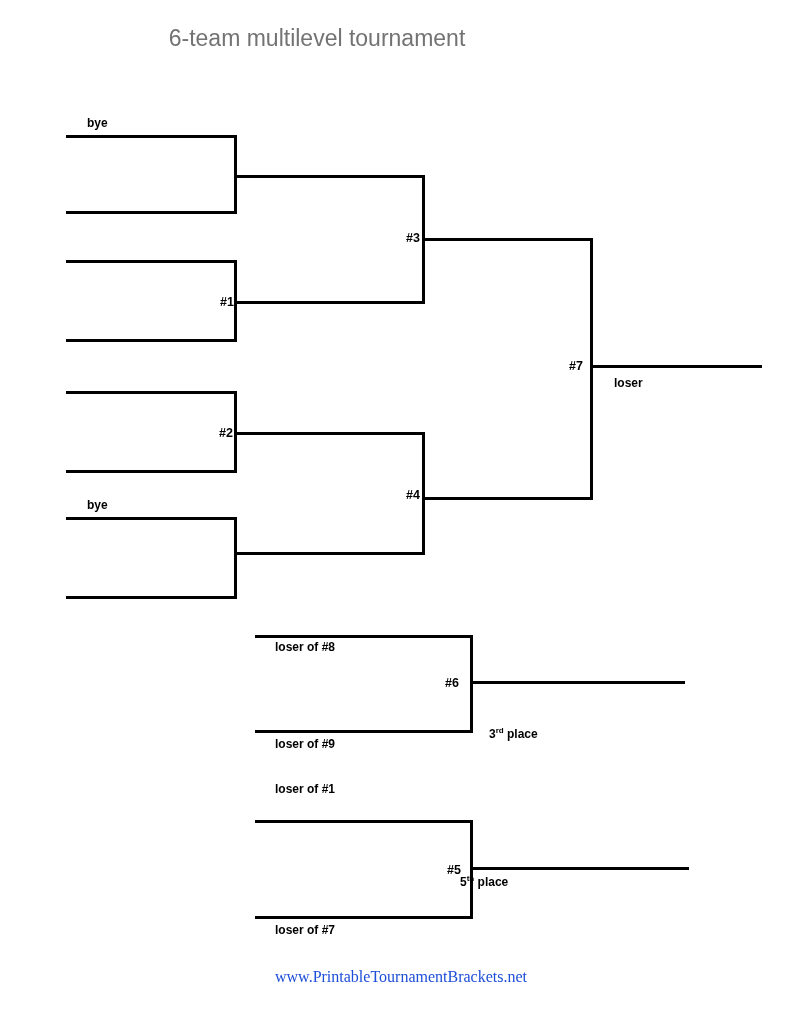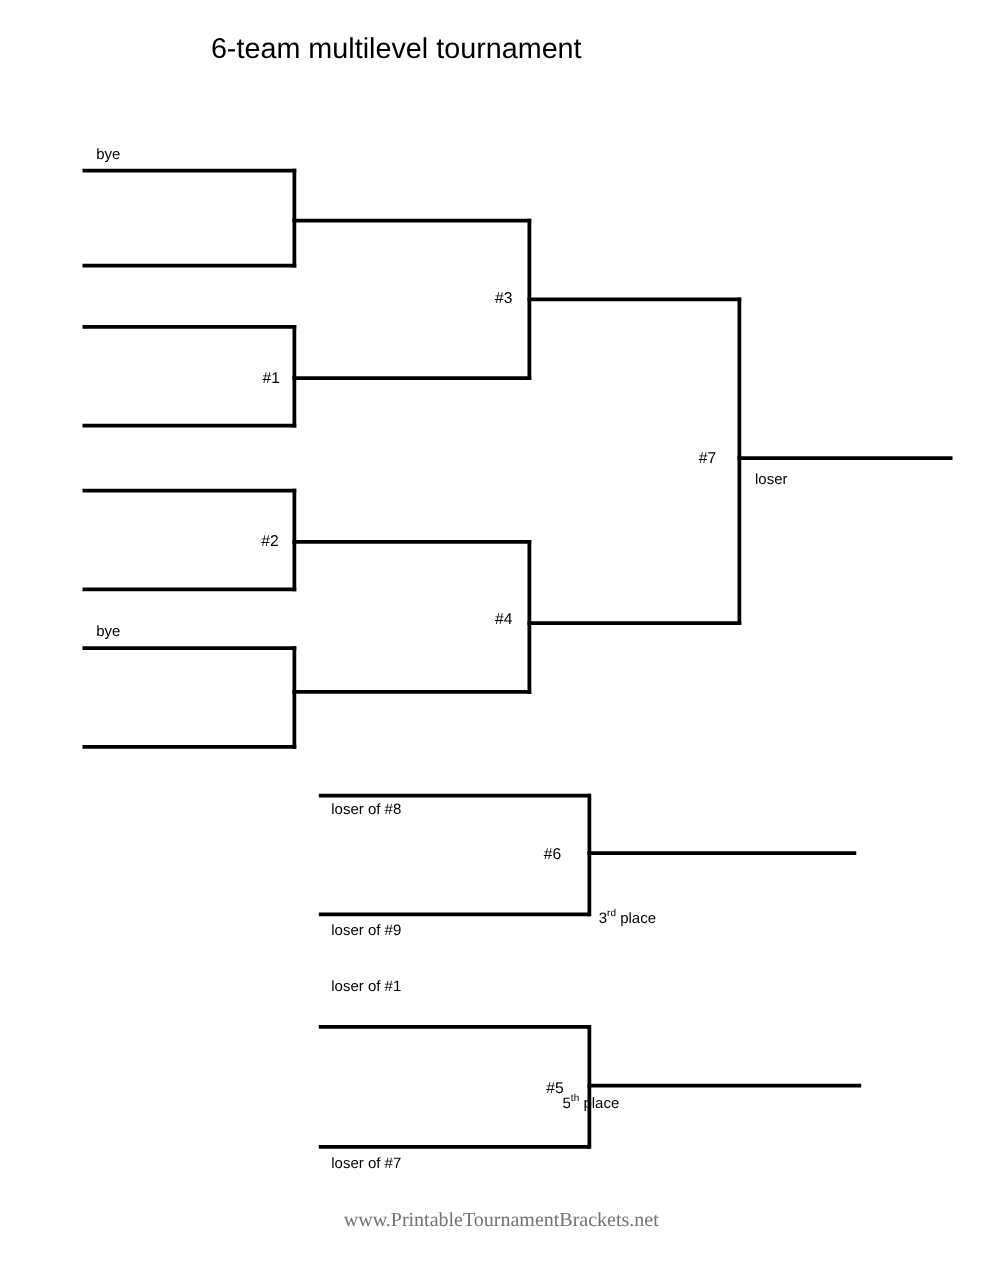--- a/index.html
+++ b/index.html
@@ -22,55 +22,56 @@
   
   #title {
     position: absolute;
     left: 0;
     top: 25px;
     width: 634px;
     text-align: center;
     font-size: 23px;
     font-weight: normal;
     letter-spacing: 0px;
-    color: #000000;
+    color: #737373;
     white-space: nowrap;
   }
   
   #footer {
     position: absolute;
     left: 0;
     top: 968px;
     width: 802px;
     text-align: center;
     font-family: "Liberation Serif", serif;
     font-size: 16px;
-    color: #737373;
+    color: #1d4ed8;
     white-space: nowrap;
   }
   
   .hline {
     position: absolute;
     height: 0;
     border-top: 3px solid #000000;
   }
   .vline {
     position: absolute;
     width: 0;
     border-left: 3px solid #000000;
   }
   
   .lbl {
     position: absolute;
     font-family: "Liberation Sans", sans-serif;
-    font-weight: normal;
+    font-weight: bold;
     font-size: 12px;
     color: #000000;
     white-space: nowrap;
     line-height: 1;
+    margin-left: 10px;
   }
   .lbl.match {
     font-size: 12.5px;
   }
   .lbl sup {
     font-size: 8px;
     vertical-align: super;
     line-height: 0;
   }
 </style>

